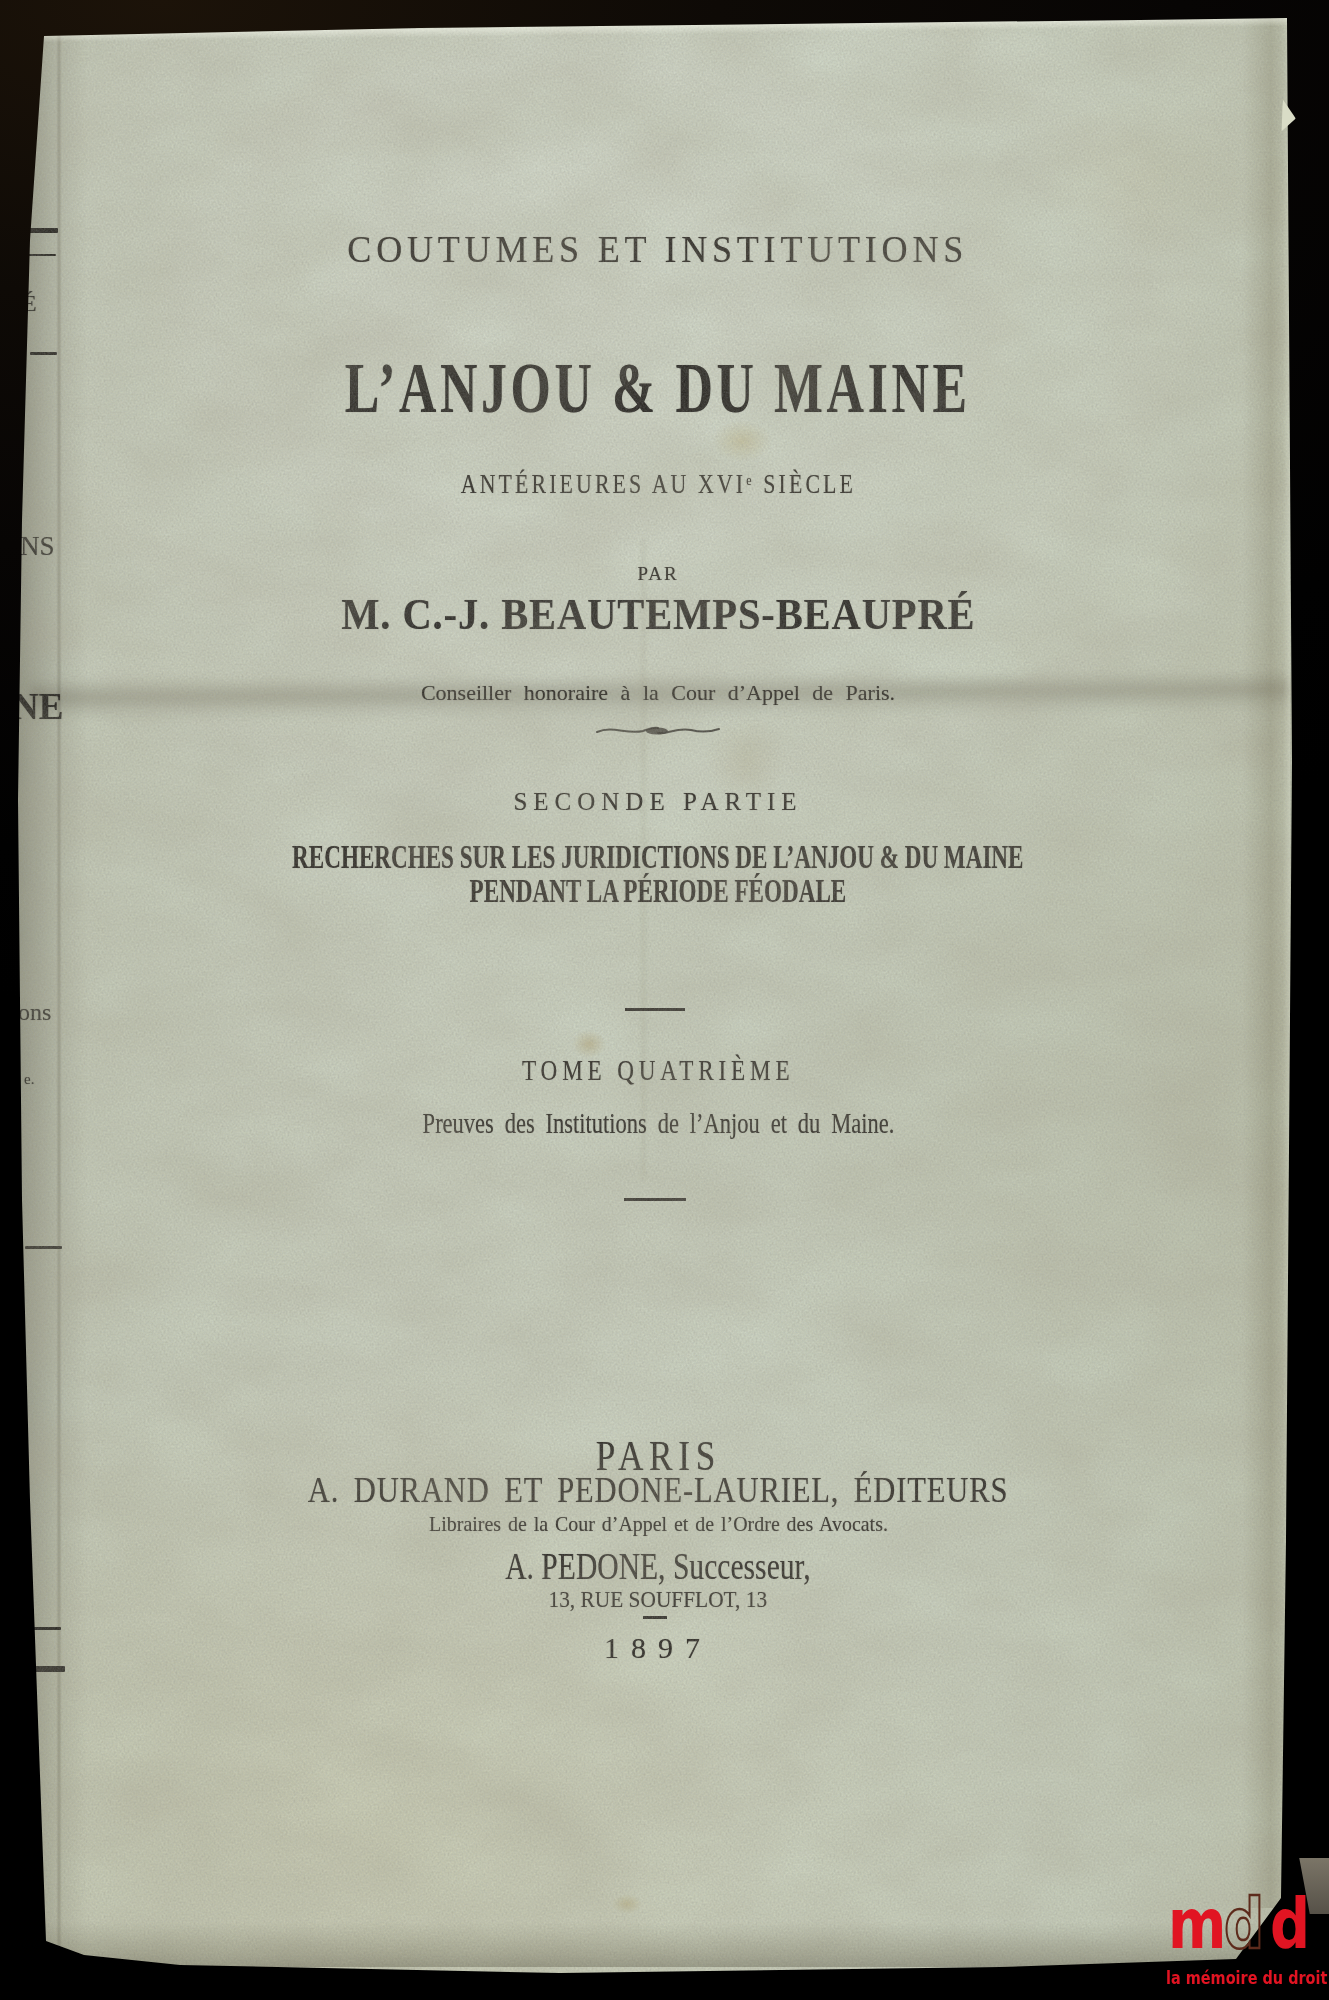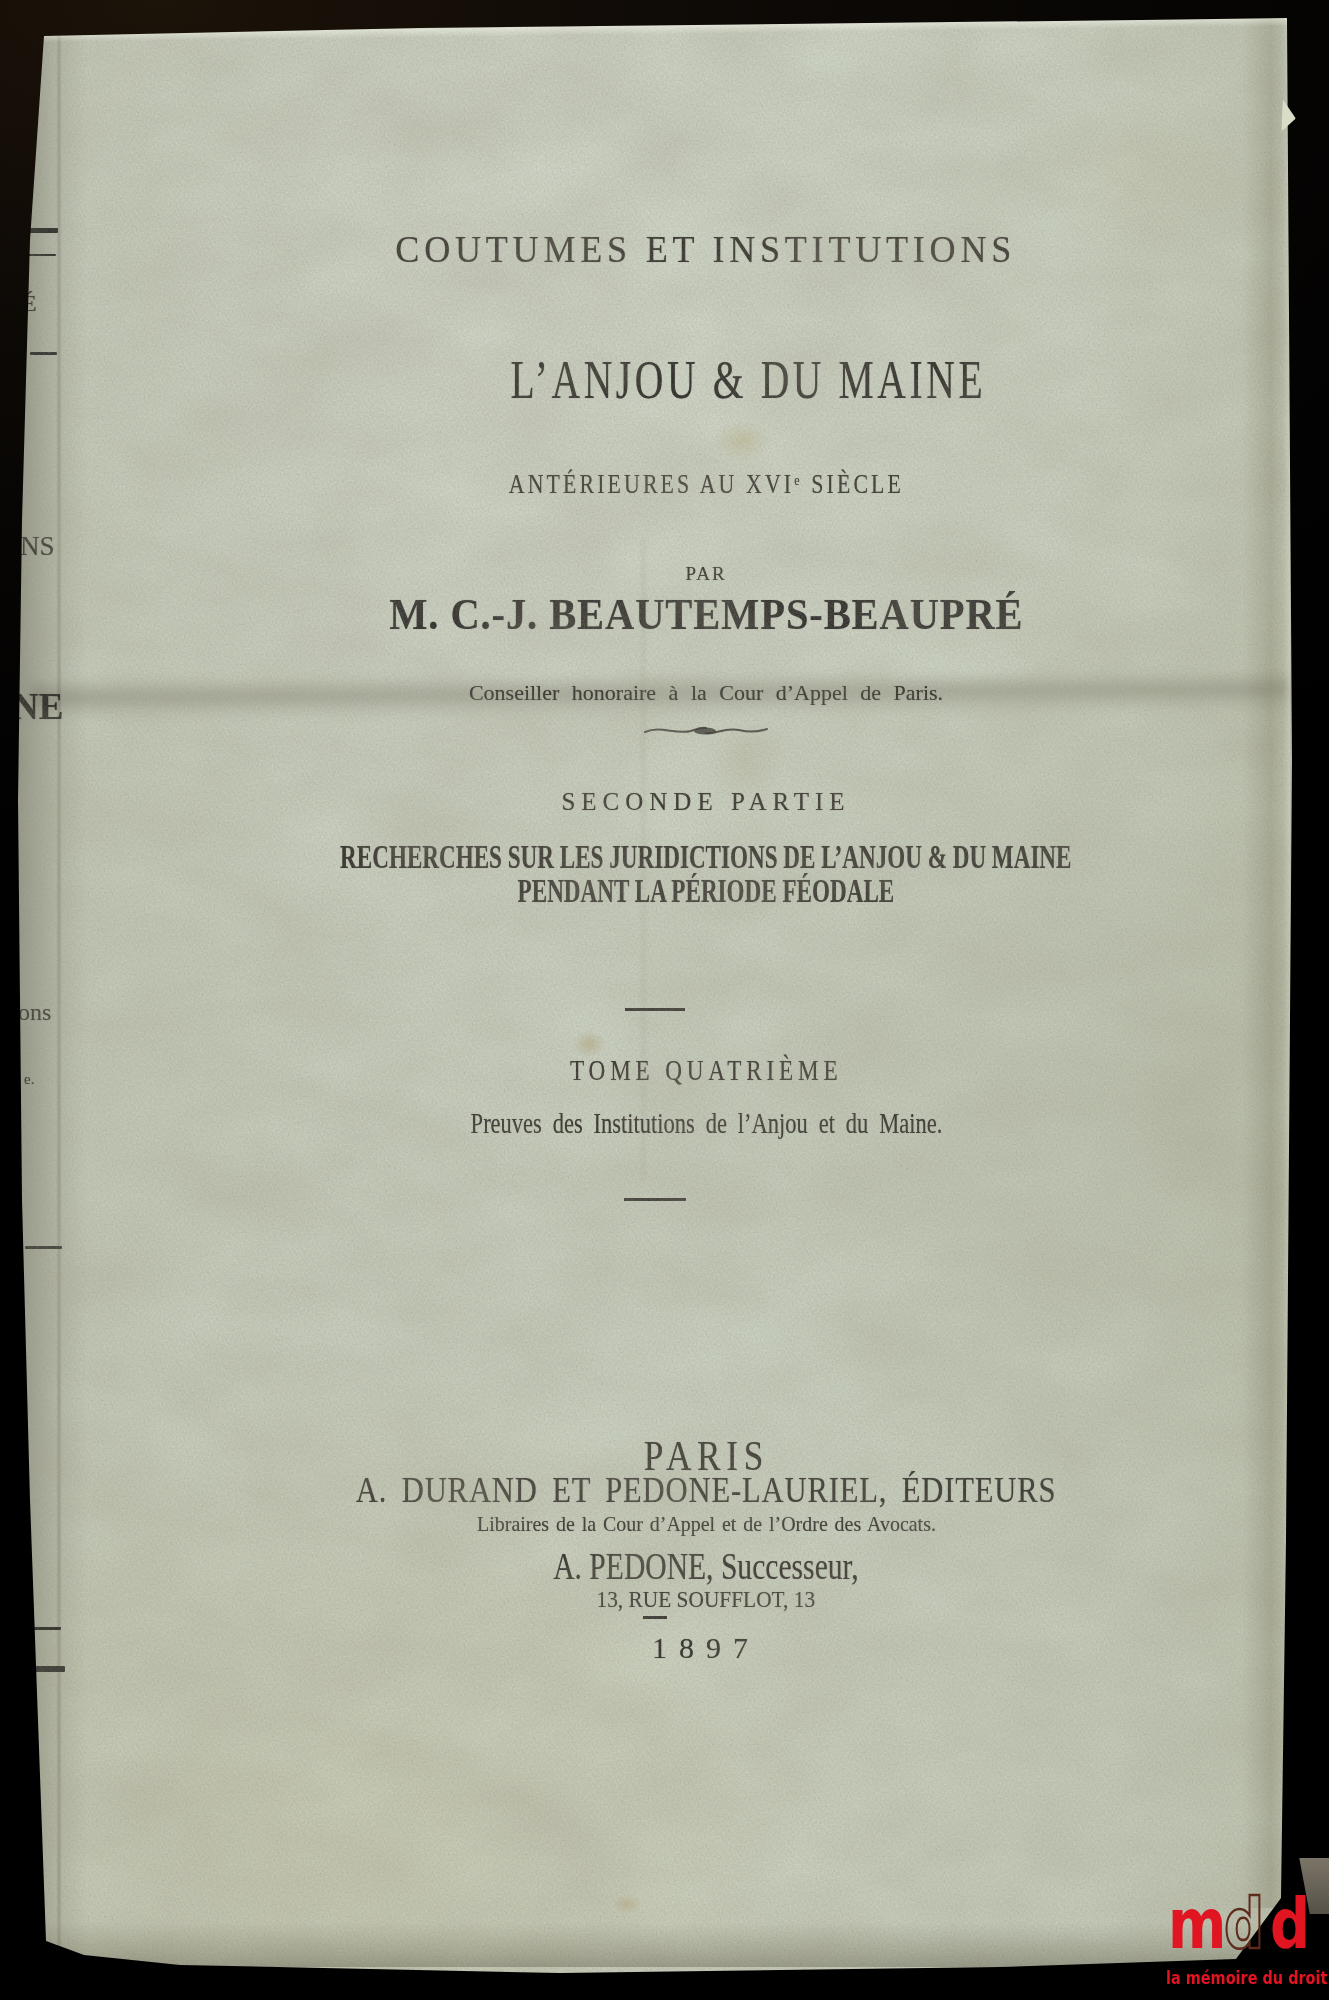--- a/index.html
+++ b/index.html
@@ -42,26 +42,26 @@
   .stain-2 { left:572px; top:1030px; width:34px; height:28px;
     background:radial-gradient(closest-side, rgba(158,128,60,0.32), rgba(158,128,60,0)); }
   .stain-3 { left:706px; top:716px; width:80px; height:90px;
     background:radial-gradient(closest-side, rgba(150,132,85,0.16), rgba(150,132,85,0)); }
   .stain-4 { left:612px; top:1894px; width:30px; height:20px;
     background:radial-gradient(closest-side, rgba(170,148,78,0.35), rgba(170,148,78,0)); }
   .stain-5 { left:1030px; top:90px; width:230px; height:170px;
     background:radial-gradient(closest-side, rgba(185,175,125,0.12), rgba(185,175,125,0)); }
   
   .l { position:absolute; left:58px; width:1200px; text-align:center; line-height:1;
-       color:#302d27; text-shadow:0 0 1px rgba(48,44,36,0.45);padding-left:48px; }
+       color:#302d27; text-shadow:0 0 1px rgba(48,44,36,0.45); }
   .l .inner { display:inline-block; white-space:nowrap; transform-origin:50% 50%; }
   .series   { top:230px; font-size:38px; letter-spacing:5px; }
   .series .inner { transform:scaleX(0.95); }
   .de       { top:303px; font-size:20px; letter-spacing:2px; }
-  .main     { top:352px; font-size:55px; font-weight:400; letter-spacing:5px; color:#262420;margin-left:42px; }
+  .main     { top:352px; font-size:72px; font-weight:700; letter-spacing:5px; color:#262420; }
   .main .inner { transform:scaleX(0.72); }
   .subtitle { top:470px; font-size:28px; letter-spacing:4px; }
   .subtitle .inner { transform:scaleX(0.78); }
   .subtitle .sup { font-size:0.55em; position:relative; top:-0.5em; }
   .par      { top:564px; font-size:19px; letter-spacing:2px; }
   .author   { top:592px; font-size:45px; font-weight:700; letter-spacing:1px; color:#292723; }
   .author .inner { transform:scaleX(0.90); }
   .cred1    { top:655px; font-size:20px; word-spacing:5px; }
   .cred2    { top:682px; font-size:22px; word-spacing:7px; }
   .ornament { top:722px; }

